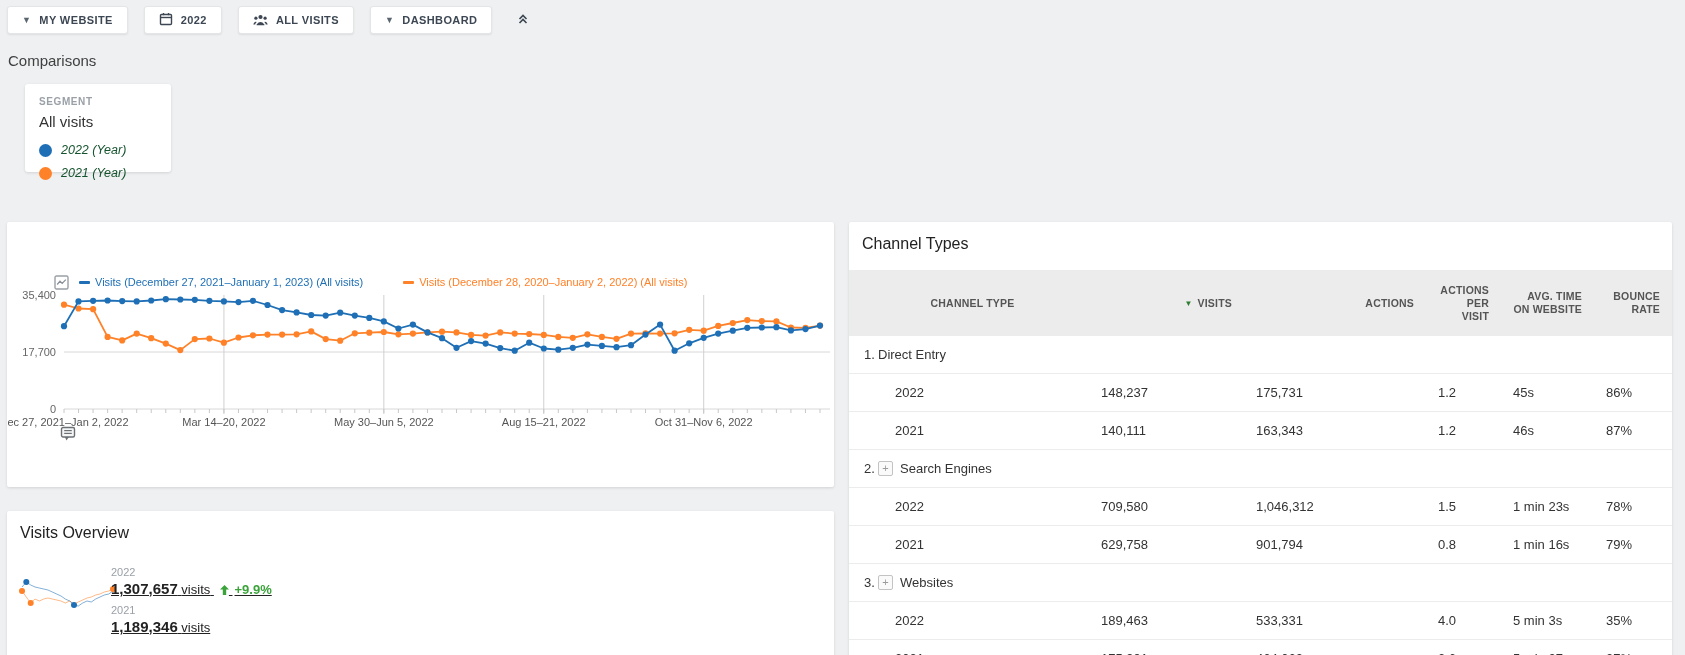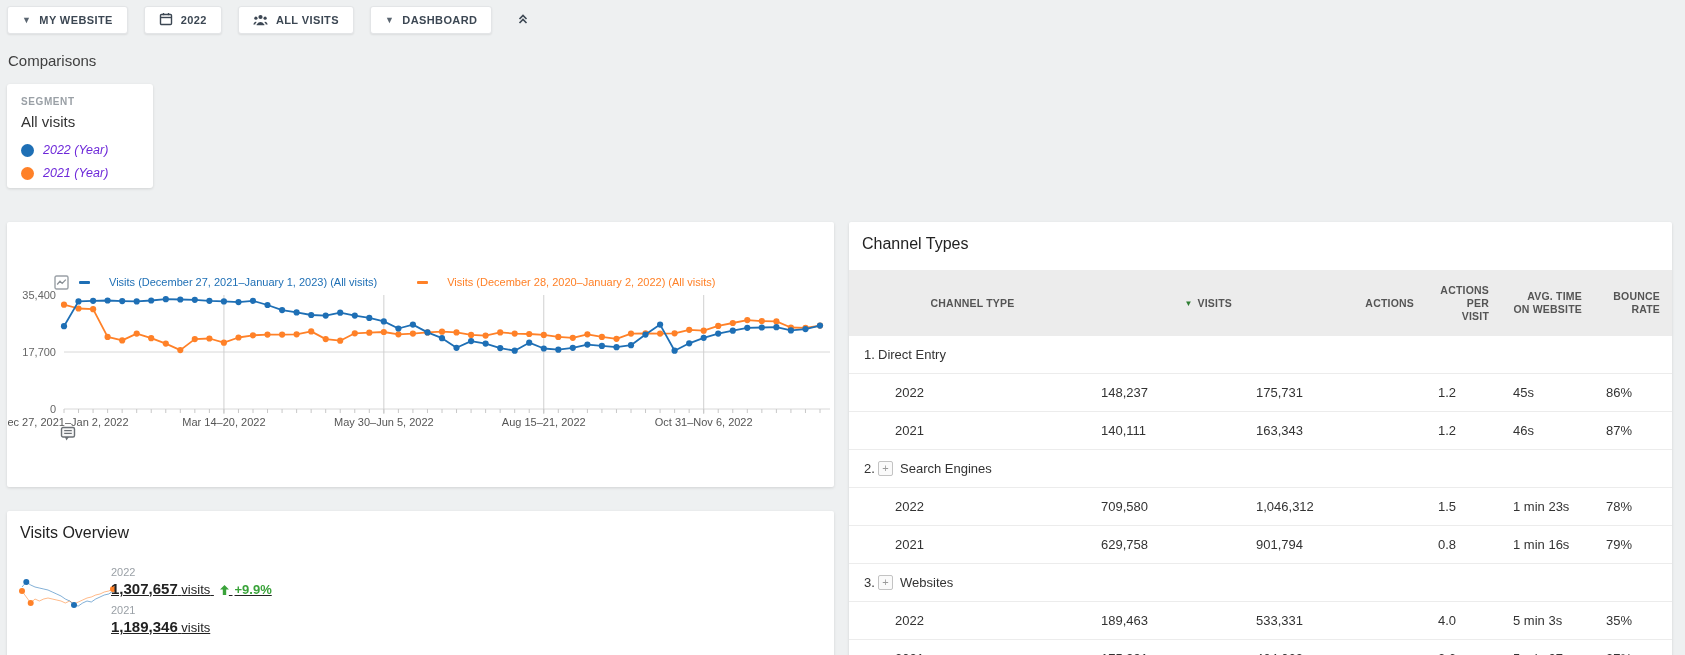--- a/index.html
+++ b/index.html
@@ -11,42 +11,42 @@
   .toolbar{position:absolute;left:7px;top:6px;display:flex;gap:16px;align-items:center;}
   .tb-btn{display:inline-flex;align-items:center;gap:8px;height:28px;padding:0 14px;
           background:#fff;border:1px solid #e3e5e7;border-radius:3px;
           box-shadow:0 1px 2px rgba(0,0,0,.08);cursor:pointer;
           font-size:11px;letter-spacing:.4px;color:#3c4753;font-weight:bold;}
   .caret{font-size:9px;color:#5a6570;line-height:1;}
   .tb-collapse{margin-left:6px;background:none;border:none;cursor:pointer;padding:2px;}
 
   
   .comparisons-title{position:absolute;left:8px;top:52px;font-size:15px;color:#404040;}
-  .segment-card{position:absolute;left:7px;top:84px;width:146px;height:104px;background:#fff;
+  .segment-card{position:absolute;left:25px;top:84px;width:146px;height:88px;background:#fff;
                 border-radius:3px;box-shadow:0 1px 3px rgba(0,0,0,.12);box-sizing:border-box;
                 padding:12px 14px;}
   .seg-label{font-size:10px;font-weight:bold;letter-spacing:.6px;color:#9aa0a6;}
   .seg-name{font-size:15px;color:#333;margin-top:6px;}
   .cmp-items{margin-top:13px;}
   .cmp-item{display:flex;align-items:center;gap:9px;margin-bottom:9px;cursor:pointer;}
   .cmp-dot{width:13px;height:13px;border-radius:50%;flex:0 0 auto;}
-  .cmp-text{font-size:12.5px;font-style:italic;color:#6d28d9;}
+  .cmp-text{font-size:12.5px;font-style:italic;color:#14532d;}
 
   
   .card{position:absolute;background:#fff;border-radius:2px;box-shadow:0 1px 3px rgba(0,0,0,.12);}
   .card h2{margin:13px 0 0 13px;font-size:16px;font-weight:normal;color:#222;}
 
   #vot-card{left:7px;top:222px;width:827px;height:265px;}
   #vo-card{left:7px;top:511px;width:827px;height:170px;}
   #ct-card{left:849px;top:222px;width:823px;height:455px;}
 
   
   .export-icon{position:absolute;left:47px;top:53px;cursor:pointer;}
   .legend{position:absolute;left:72px;top:54px;display:flex;gap:40px;font-size:11px;}
-  .legend-item{display:flex;align-items:center;gap:19px;cursor:pointer;}
+  .legend-item{display:flex;align-items:center;gap:5px;cursor:pointer;}
   .legend-dash{width:11px;height:3px;border-radius:1px;}
   #vot-chart{position:absolute;left:0;top:60px;}
   .annotation-icon{position:absolute;left:53px;top:204px;cursor:pointer;}
 
   
   #spark{position:absolute;left:12px;top:58px;}
   .vo-stats{position:absolute;left:104px;top:54px;}
   .vo-year{font-size:11px;color:#9aa0a6;line-height:14px;}
   .vo-line{font-size:13px;color:#222;line-height:19px;margin-bottom:3px;text-decoration:underline;}
   .vo-value{font-size:15px;font-weight:bold;color:#222;}

